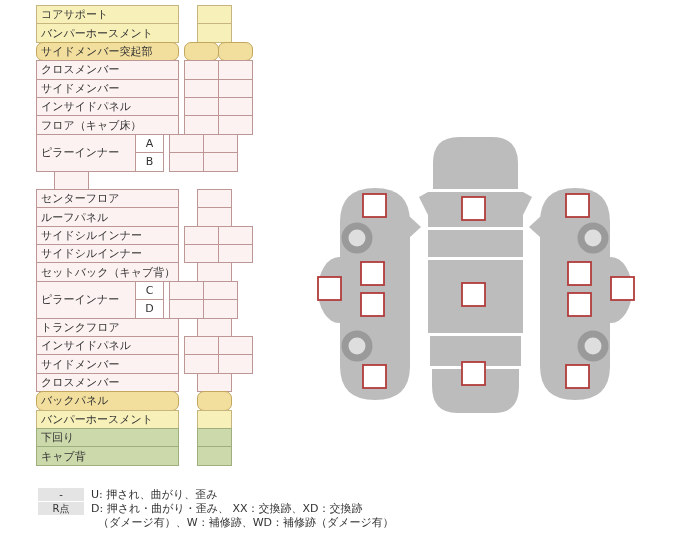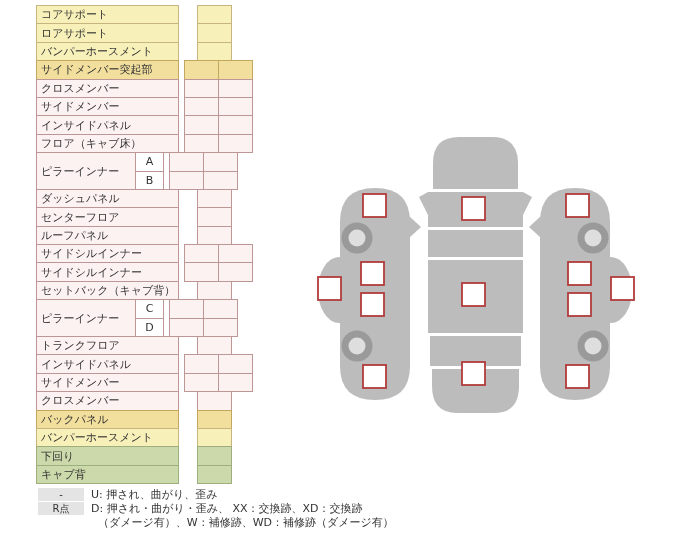--- a/index.html
+++ b/index.html
@@ -41,21 +41,21 @@
   .cellrow { display: flex; }
   .cellcol { display: flex; flex-direction: column; }
   .cellcol .cellrow { margin-top: -1px; }
   .cellcol .cellrow:first-child { margin-top: 0; }
 
   .cell { width: 35px; height: var(--u); }
   .cell + .cell { margin-left: -1px; }
   .cell.single { margin-left: 13px; }
 
   .yellow .plabel, .yellow .cell { background: var(--yellow-bg); border-color: var(--yellow-border); }
-  .amber  .plabel, .amber  .cell { background: var(--amber-bg);  border-color: var(--amber-border); }
+  .amber  .plabel, .amber  .cell { background: var(--amber-bg);  border-color: var(--amber-border); border-radius: 7px; }
   .pink   .plabel, .pink   .cell { background: var(--pink-bg);   border-color: var(--pink-border); }
   .pink   .sublabel { border-color: var(--pink-border); }
   .green  .plabel, .green  .cell { background: var(--green-bg);  border-color: var(--green-border); }
 
   #legend { position: absolute; left: 38px; top: 488px; font-size: 11px; }
   .lrow { display: flex; align-items: flex-start; margin-bottom: 1px; line-height: 13px; }
   .lkey { display: inline-block; flex: 0 0 auto; width: 46px; height: 13px; line-height: 13px;
           background: var(--legend-key-bg); text-align: center; font-size: 10px; margin-right: 7px; }
   .lrow.cont { padding-left: 60px; }
 
@@ -68,26 +68,20 @@
 <body>
 
 <div id="parts-table">
     <div class="prow yellow">
       <div class="plabel full-label">コアサポート</div>
       <div class="cellrow">
         <div class="cell single"></div>
       </div>
     </div>
     <div class="prow yellow">
-      <div class="plabel full-label">ロアサポート</div>
-      <div class="cellrow">
-        <div class="cell single"></div>
-      </div>
-    </div>
-    <div class="prow yellow">
       <div class="plabel full-label">バンパーホースメント</div>
       <div class="cellrow">
         <div class="cell single"></div>
       </div>
     </div>
     <div class="prow amber">
       <div class="plabel full-label">サイドメンバー突起部</div>
       <div class="cellrow">
         <div class="cell"></div>
         <div class="cell"></div>
@@ -132,21 +126,20 @@
           <div class="cell"></div>
           <div class="cell"></div>
         </div>
         <div class="cellrow">
           <div class="cell"></div>
           <div class="cell"></div>
         </div>
       </div>
     </div>
     <div class="prow pink">
-      <div class="plabel full-label">ダッシュパネル</div>
       <div class="cellrow">
         <div class="cell single"></div>
       </div>
     </div>
     <div class="prow pink">
       <div class="plabel full-label">センターフロア</div>
       <div class="cellrow">
         <div class="cell single"></div>
       </div>
     </div>

